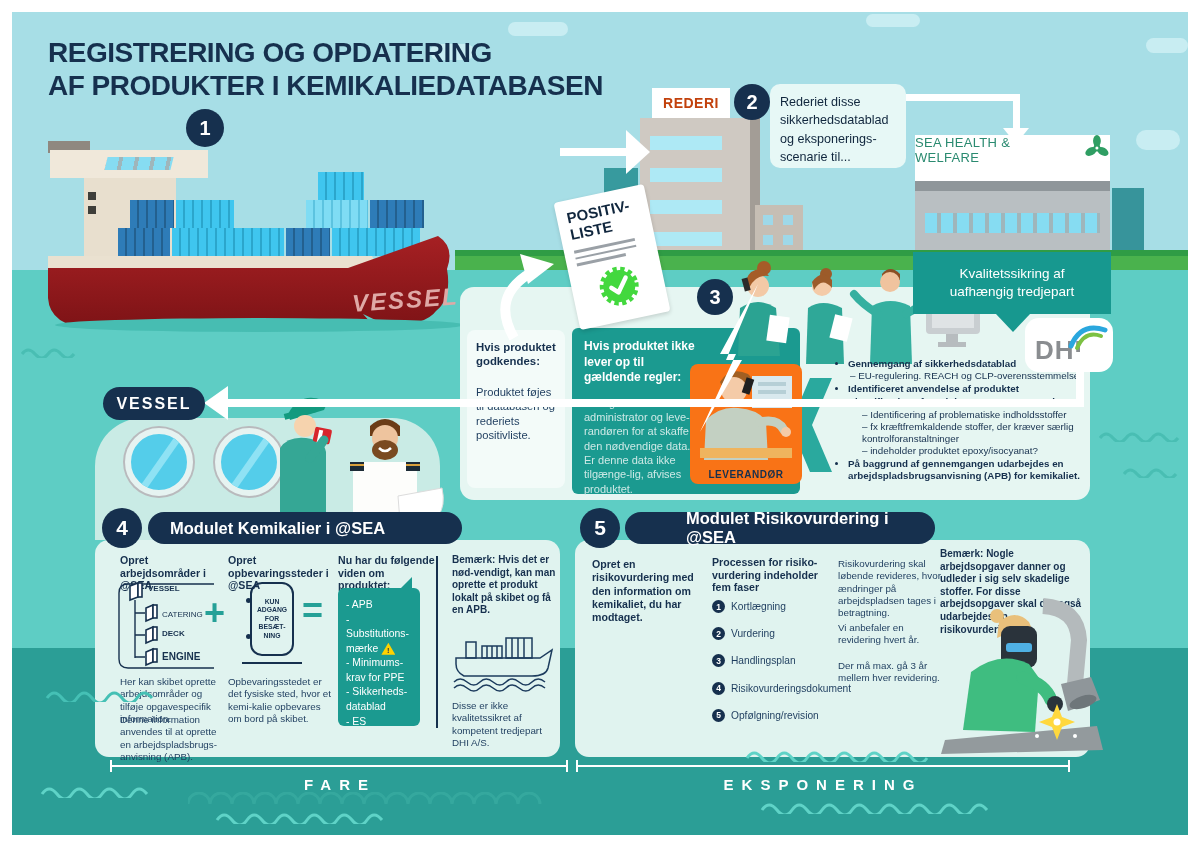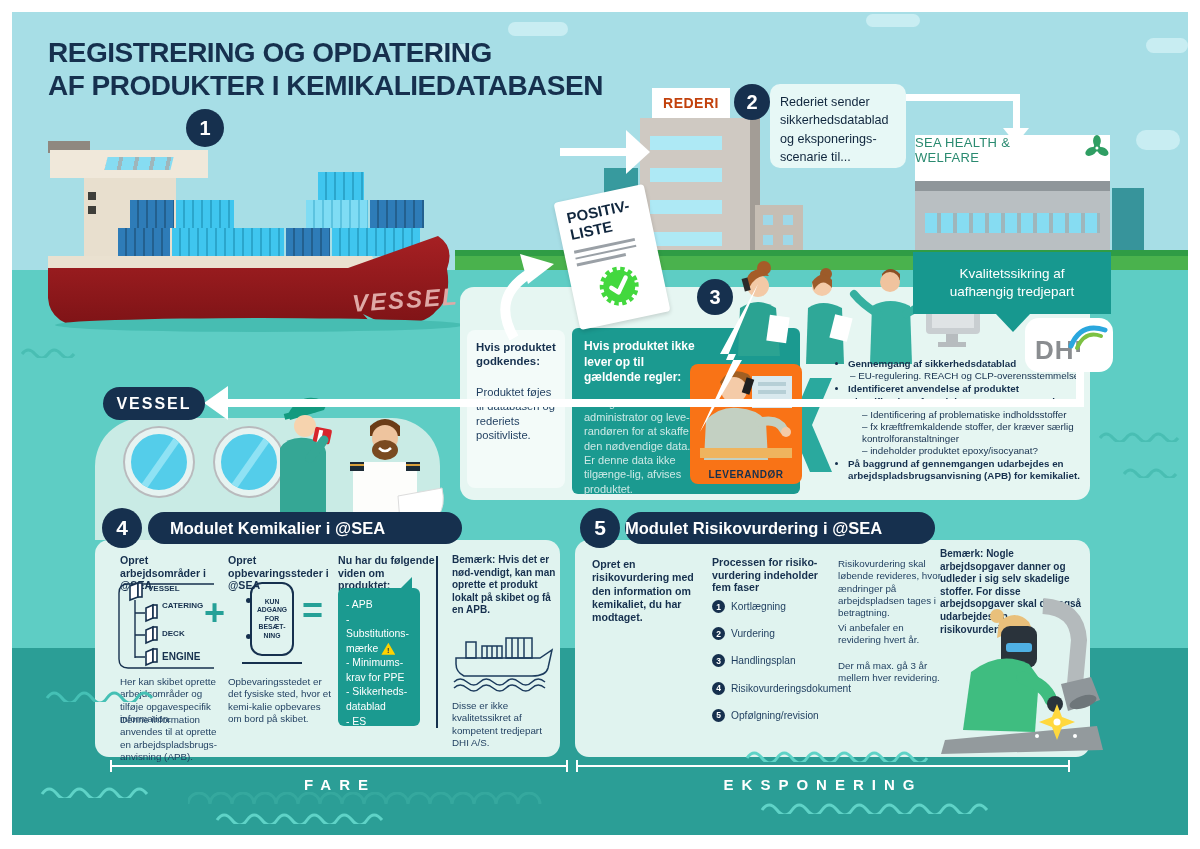--- a/index.html
+++ b/index.html
@@ -111,21 +111,21 @@
     <div class="abs" style="left:28px;top:30px;width:10px;height:10px;background:#9fd8e8;"></div>
   </div>
   <div class="abs wh" style="left:652px;top:88px;width:78px;height:30px;display:flex;align-items:center;justify-content:center;z-index:5;">
     <span style="font-size:14px;font-weight:bold;color:#c2410c;letter-spacing:0.5px;">REDERI</span>
   </div>
 
   <div class="abs stepc" style="left:734px;top:84px;width:36px;height:36px;">
     <span>2</span>
   </div>
   <div class="abs" style="left:770px;top:84px;width:136px;height:84px;background:rgba(234,249,247,0.95);border-radius:10px;padding:8px 10px;box-sizing:border-box;z-index:10;">
-    <span style="font-size:12.6px;line-height:1.3;color:#10263d;">Rederiet sender sikkerhedsdatablad og eksponerings-scenarie til...</span>
+    <span style="font-size:12.6px;line-height:1.3;color:#10263d;">Rederiet disse sikkerhedsdatablad og eksponerings-scenarie til...</span>
   </div>
   <div class="abs arrow-shaft" style="left:906px;top:94px;width:114px;height:7px;"></div>
   <div class="abs arrow-shaft" style="left:1013px;top:94px;width:7px;height:34px;"></div>
   <div class="abs" style="left:1003px;top:128px;width:0;height:0;border-top:16px solid #fff;border-left:13px solid transparent;border-right:13px solid transparent;z-index:20;"></div>
 
   <div class="abs" style="left:1112px;top:188px;width:32px;height:66px;background:#37949b;"></div>
   <div class="abs" style="left:915px;top:181px;width:195px;height:76px;background:#b9bfc2;border-top:10px solid #8f969a;">
     <div class="abs winrow" style="left:10px;top:22px;width:175px;height:20px;"></div>
   </div>
   <div class="abs wh" style="left:915px;top:135px;width:195px;height:46px;display:flex;justify-content:center;gap:7px;z-index:5;">
@@ -309,21 +309,21 @@
         <path d="M30,26 l7,-3 v13 l-7,3 z"></path>
           <rect x="37" y="23" width="4" height="13"></rect>
         <path d="M30,48 l7,-3 v13 l-7,3 z"></path>
           <rect x="37" y="45" width="4" height="13"></rect>
         <path d="M30,70 l7,-3 v13 l-7,3 z"></path>
           <rect x="37" y="67" width="4" height="13"></rect>
       </g>
       <path d="M19,18 V76 M19,31 H29 M19,53 H29 M19,75 H29" stroke="#16304e" stroke-width="1.4" fill="none"></path>
     </svg>
     <span class="abs" style="left:32px;top:2px;font-size:8px;font-weight:bold;color:#16304e;">VESSEL</span>
-    <span class="abs" style="left:46px;top:19px;font-size:8px;font-weight:bold;color:#16304e;">CATERING</span>
+    <span class="abs" style="left:46px;top:28px;font-size:8px;font-weight:normal;color:#16304e;">CATERING</span>
     <span class="abs" style="left:46px;top:47px;font-size:8px;font-weight:bold;color:#16304e;">DECK</span>
     <span class="abs" style="left:46px;top:69px;font-size:10px;font-weight:bold;color:#16304e;">ENGINE</span>
   </div>
   <div class="abs small" style="left:120px;top:676px;width:106px;z-index:10;">Her kan skibet oprette arbejdsområder og tilføje opgavespecifik information.</div>
   <div class="abs small" style="left:120px;top:714px;width:106px;z-index:10;">Denne information anvendes til at oprette en arbejdspladsbrugs-anvisning (APB).</div>
 
   <div class="abs" style="left:204px;top:592px;font-size:36px;font-weight:bold;color:#25a097;z-index:10;">+</div>
 
   <div class="abs colhead" style="left:228px;top:554px;width:102px;z-index:10;">Opret opbevaringssteder i @SEA</div>
   <div class="abs" style="left:250px;top:582px;width:44px;height:74px;border:2.2px solid #16304e;border-radius:12px;box-sizing:border-box;z-index:10;display:flex;align-items:center;justify-content:center;text-align:center;">
@@ -364,21 +364,21 @@
       <path d="M2,52 q6,-6 13,0 t13,0 t13,0 t13,0 t13,0 t13,0 t13,0"></path>
       <path d="M2,58 q6,-6 13,0 t13,0 t13,0 t13,0 t13,0 t13,0 t13,0"></path>
     </g>
   </svg>
   <div class="abs small" style="left:452px;top:700px;width:106px;z-index:10;">Disse er ikke kvalitetssikret af kompetent tredjepart DHI A/S.</div>
 
   <div class="abs stepc" style="left:580px;top:508px;width:40px;height:40px;font-size:21px;">
     <span>5</span>
   </div>
   <div class="abs npill" style="left:625px;top:512px;width:310px;height:32px;">
-    <span style="font-size:16.5px;">Modulet Risikovurdering i @SEA</span>
+    <span style="font-size:16.5px;padding-left:22px;margin-left:39px;">Modulet Risikovurdering i @SEA</span>
   </div>
   <div class="abs panel" style="left:575px;top:540px;width:515px;height:217px;z-index:9;"></div>
 
   <div class="abs smallb" style="left:592px;top:558px;width:112px;font-size:10.6px;z-index:10;">Opret en risikovurdering med den information om kemikaliet, du har modtaget.</div>
 
   <div class="abs colhead" style="left:712px;top:556px;width:110px;z-index:10;">Processen for risiko-vurdering indeholder fem faser</div>
   <div class="abs" style="left:712px;top:600px;width:122px;z-index:10;">
     <div class="phrow">
       <span class="phdisc">1</span>
       <span class="phlabel">Kortlægning</span>

